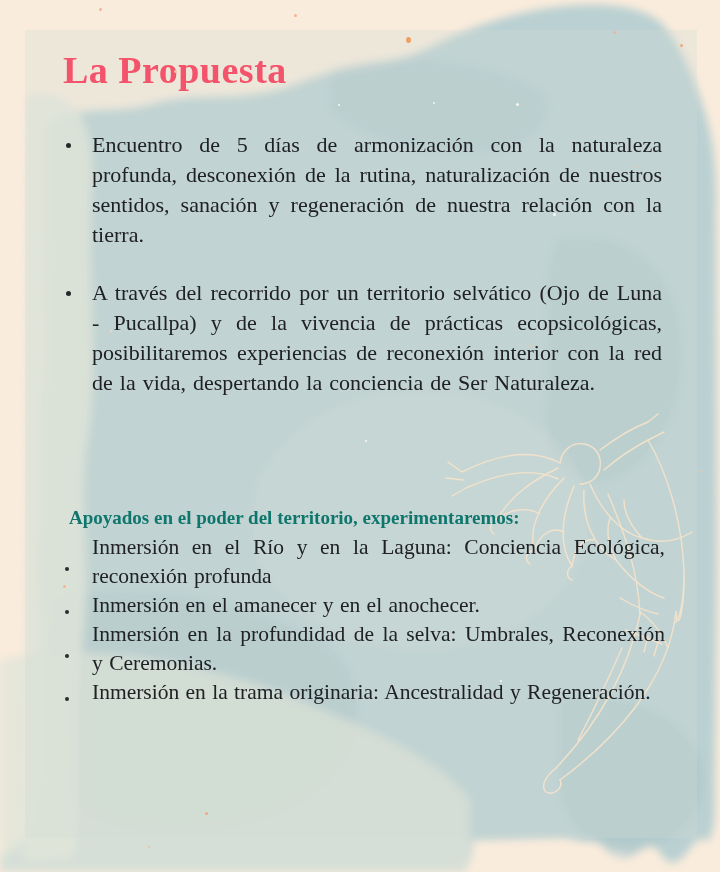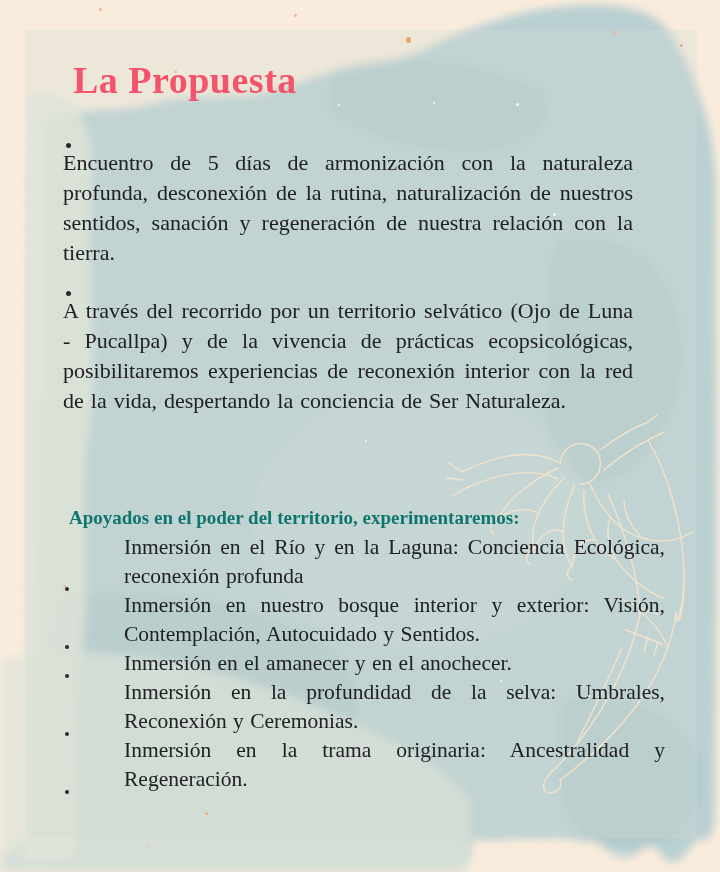--- a/index.html
+++ b/index.html
@@ -9,44 +9,44 @@
     font-family:"Liberation Serif", serif;
     color:#202125;
   }
   .layer{position:absolute;left:0;top:0;width:720px;height:872px;pointer-events:none;}
   
   .overlay-rect{
     position:absolute;left:25px;top:30px;width:672px;height:808px;
     background:rgba(209,220,212,0.30);
   }
   .title{
-    position:absolute;left:63px;top:48px;margin:10px;
+    position:absolute;left:63px;top:48px;margin:0;
     font-size:38px;line-height:44px;font-weight:bold;letter-spacing:0.5px;
     color:#f4546b;
   }
   .para{
     position:absolute;left:63px;display:flex;align-items:flex-start;
-    font-size:22px;line-height:30px;flex-direction:column;
+    font-size:22px;line-height:30px;
   }
   .para .txt{
     width:570px;text-align:justify;text-align-last:left;word-spacing:1.5px;
   }
   .p1{top:130px;}
   .p2{top:278px;}
   .dotcol{width:29px;flex:none;}
   .dot{
     display:block;width:5px;height:5px;border-radius:50%;
     background:#26272b;margin:13px 0 0 3px;
   }
   .subheading{
     position:absolute;left:65px;top:499px;margin:4px;
     font-size:19px;line-height:30px;font-weight:bold;color:#0f766e;
   }
   .sublist{position:absolute;left:63px;top:533px;width:602px;}
-  .subitem{display:flex;align-items:flex-end;font-size:21.5px;line-height:29px;gap:32px;}
+  .subitem{display:flex;align-items:center;font-size:21.5px;line-height:29px;}
   .subitem .txt{width:573px;text-align:justify;text-align-last:left;word-spacing:1px;}
   .subitem .dot{width:4px;height:4px;margin:13px 0 0 2px;background:#2a2b2f;}
   .sparkle{position:absolute;border-radius:50%;}
 </style>
 </head>
 <body>
 
 <svg class="layer" width="720" height="872" viewBox="0 0 720 872" aria-hidden="true">
   <defs>
     <filter id="soft" x="-20%" y="-20%" width="140%" height="140%">
@@ -109,26 +109,20 @@
   <div class="subitem">
     <span class="dotcol">
         <span class="dot"></span>
       </span>
     <span class="txt">Inmersión en el Río y en la Laguna: Conciencia Ecológica, reconexión profunda</span>
   </div>
   <div class="subitem">
     <span class="dotcol">
         <span class="dot"></span>
       </span>
-    <span class="txt">Inmersión en nuestro bosque interior y exterior: Visión, Contemplación, Autocuidado  y Sentidos.</span>
-  </div>
-  <div class="subitem">
-    <span class="dotcol">
-        <span class="dot"></span>
-      </span>
     <span class="txt">Inmersión en el amanecer y en el anochecer.</span>
   </div>
   <div class="subitem">
     <span class="dotcol">
         <span class="dot"></span>
       </span>
     <span class="txt">Inmersión en la profundidad de la selva: Umbrales, Reconexión y Ceremonias.</span>
   </div>
   <div class="subitem">
     <span class="dotcol">

